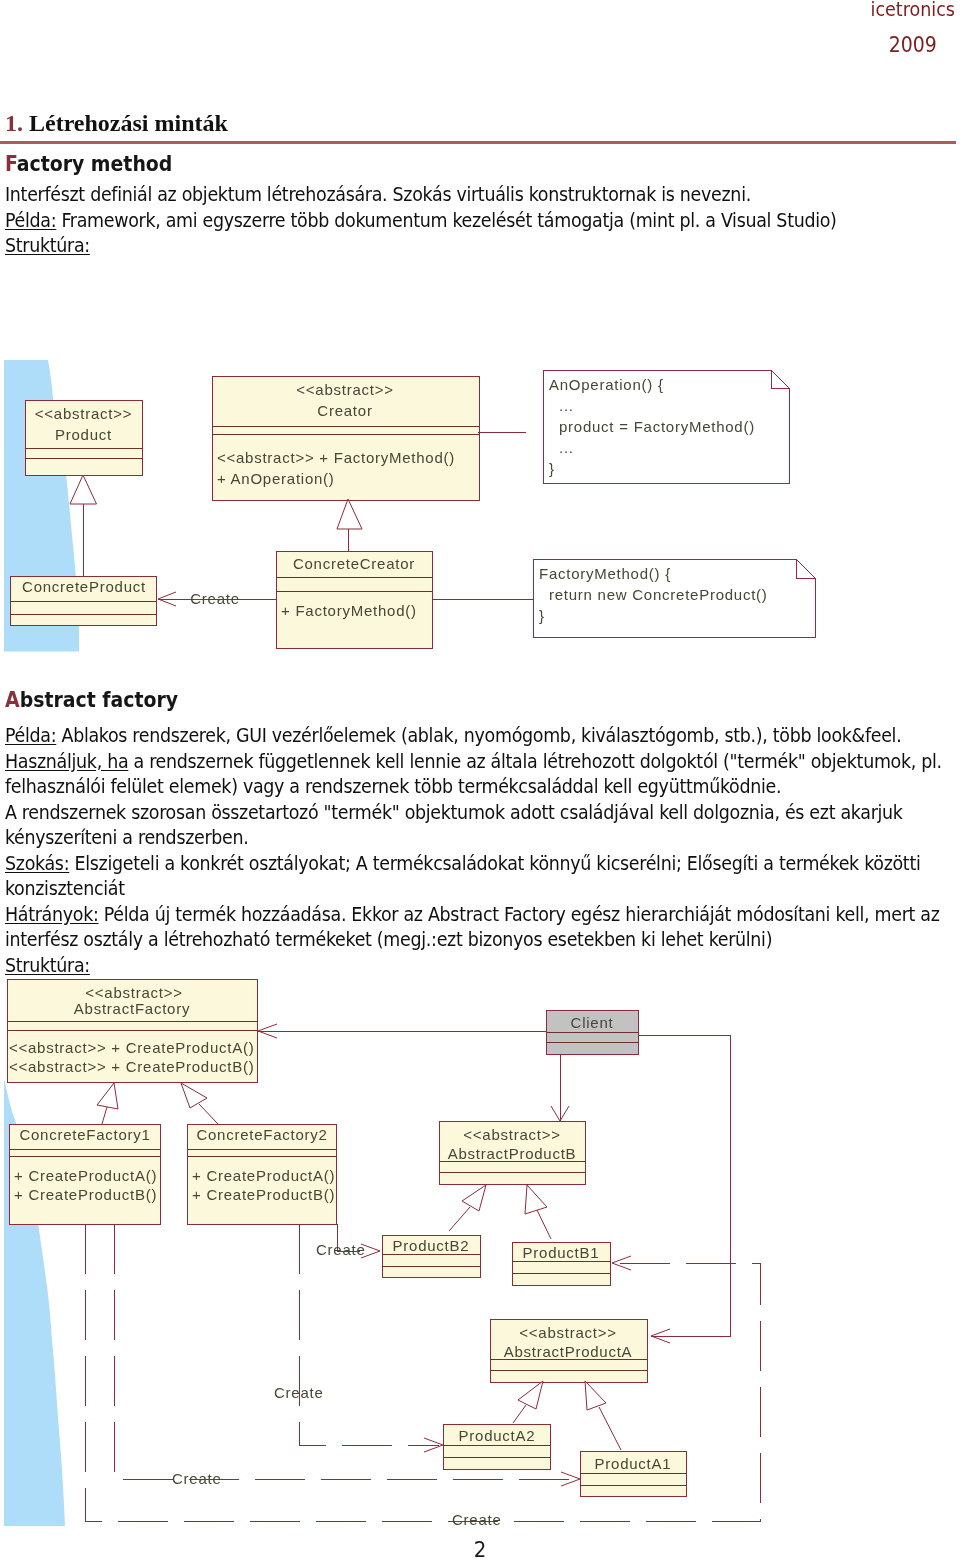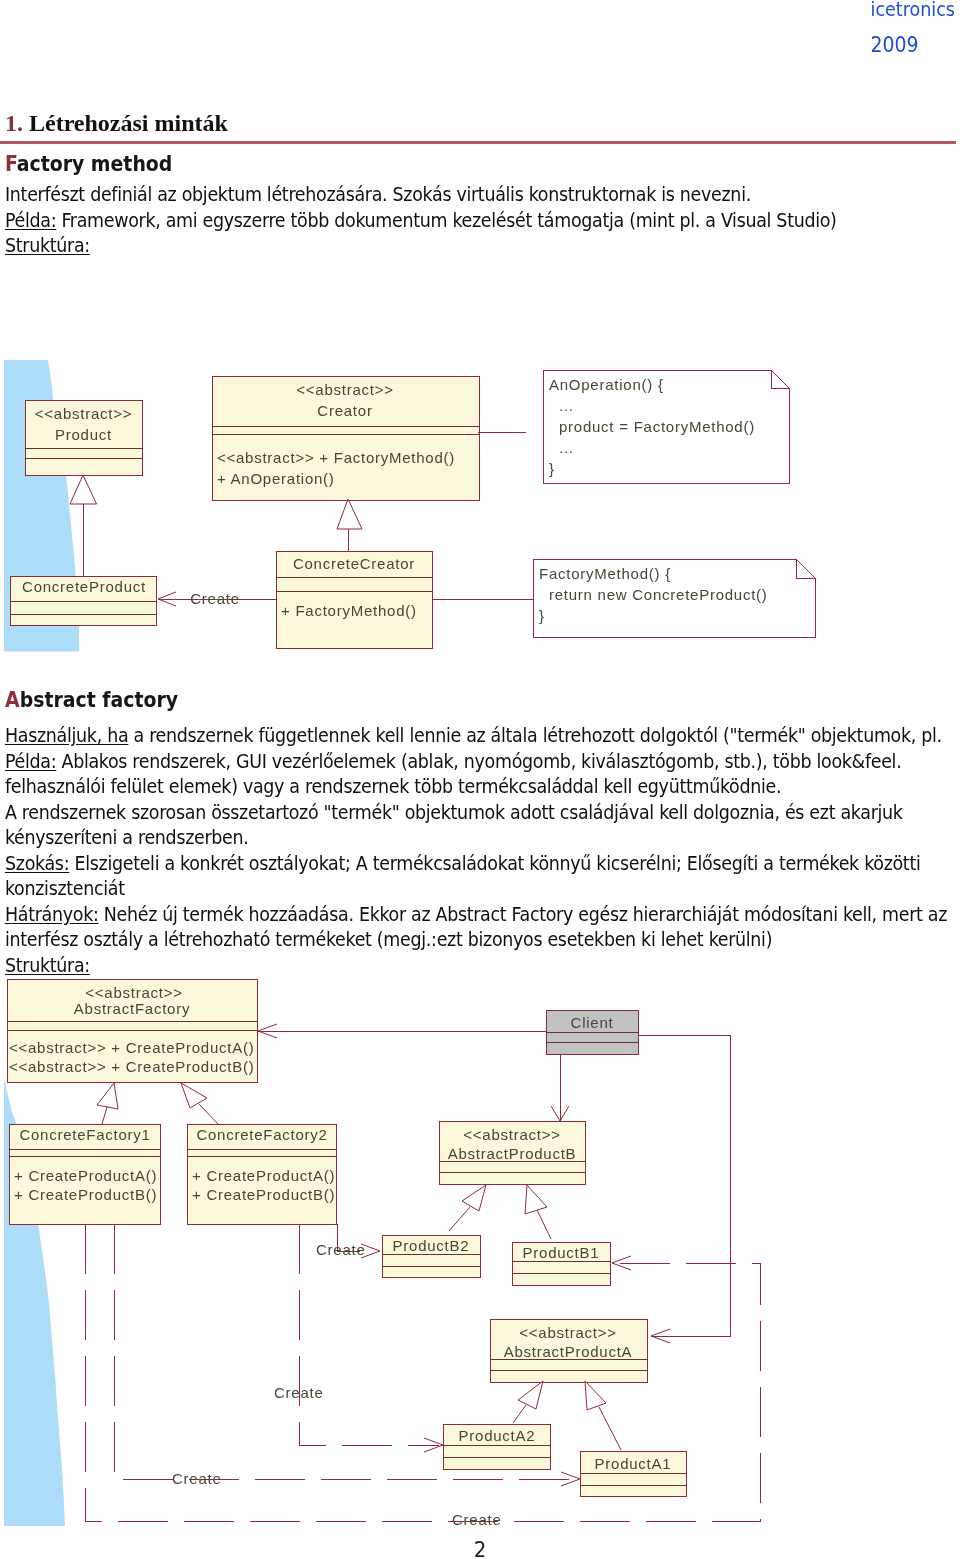--- a/index.html
+++ b/index.html
@@ -6,21 +6,21 @@
   html,body{margin:0;padding:0;}
   body{
     width:960px;height:1559px;background:#ffffff;
     font-family:"Liberation Sans", sans-serif;
     -webkit-font-smoothing:antialiased;
     position:relative;overflow:hidden;
   }
   .page{position:absolute;left:0;top:0;width:960px;height:1559px;}
 
   
-  #hdr{position:absolute;right:5px;top:0px;text-align:left;color:#1d4ed8;
+  #hdr{position:absolute;right:5px;top:0px;text-align:center;color:#7f1d1d;
        font-family:"DejaVu Sans", sans-serif;font-stretch:condensed;line-height:1;}
   #hdr .l1{font-size:19.5px;height:21px;}
   #hdr .l2{font-size:21px;height:21px;margin-top:14px;}
 
   
   #h1{position:absolute;left:5px;top:110px;font-size:24px;font-weight:bold;color:#111111;
       font-family:Liberation Serif, serif;font-stretch:condensed;letter-spacing:0px;}
   #h1 .num{color:#8c2f39;}
   #rule{position:absolute;left:0px;top:141px;width:956px;height:3px;background:#b05b5b;}
   #h2a{top:152px;}
@@ -77,28 +77,28 @@
   <div class="body" id="body1">
       <div class="p"><span>Interfészt definiál az objektum létrehozására. Szokás virtuális konstruktornak is nevezni.</span></div>
       <div class="p"><u>Példa:</u><span> Framework, ami egyszerre több dokumentum kezelését támogatja (mint pl. a Visual Studio)</span></div>
       <div class="p"><u>Struktúra:</u><span></span></div>
     </div>
 
   <div class="h2" id="h2b">
     <span class="cap">A</span><span>bstract factory</span>
   </div>
   <div class="body" id="body2">
+      <div class="p"><u>Példa:</u><span> Ablakos rendszerek, GUI vezérlőelemek (ablak, nyomógomb, kiválasztógomb, stb.), több look&amp;feel.</span></div>
       <div class="p"><u>Használjuk, ha</u><span> a rendszernek függetlennek kell lennie az általa létrehozott dolgoktól ("termék" objektumok, pl.</span></div>
-      <div class="p"><u>Példa:</u><span> Ablakos rendszerek, GUI vezérlőelemek (ablak, nyomógomb, kiválasztógomb, stb.), több look&amp;feel.</span></div>
       <div class="p"><span>felhasználói felület elemek) vagy a rendszernek több termékcsaláddal kell együttműködnie.</span></div>
       <div class="p"><span>A rendszernek szorosan összetartozó "termék" objektumok adott családjával kell dolgoznia, és ezt akarjuk</span></div>
       <div class="p"><span>kényszeríteni a rendszerben.</span></div>
       <div class="p"><u>Szokás:</u><span> Elszigeteli a konkrét osztályokat; A termékcsaládokat könnyű kicserélni; Elősegíti a termékek közötti</span></div>
       <div class="p"><span>konzisztenciát</span></div>
-      <div class="p"><u>Hátrányok:</u><span> Nehéz új termék hozzáadása. Ekkor az Abstract Factory egész hierarchiáját módosítani kell, mert az</span></div>
+      <div class="p"><u>Hátrányok:</u><span> Példa új termék hozzáadása. Ekkor az Abstract Factory egész hierarchiáját módosítani kell, mert az</span></div>
       <div class="p"><span>interfész osztály a létrehozható termékeket (megj.:ezt bizonyos esetekben ki lehet kerülni)</span></div>
       <div class="p"><u>Struktúra:</u><span></span></div>
     </div>
 
   <svg id="dg1" class="diagram" width="960" height="320" viewBox="0 0 960 320" style="position:absolute;left:0;top:345px;">
     <g class="wm">
       <path d="M4,15 L48,15 C50,27 52,40 53,53 C57,80 62,110 66,130 C68,146 70,170 73,200 C76,230 78,260 79,285 L79,306.5 L4,306.5 Z" fill="#aeddfa" stroke="none"></path>
     </g>
 
     <g>

